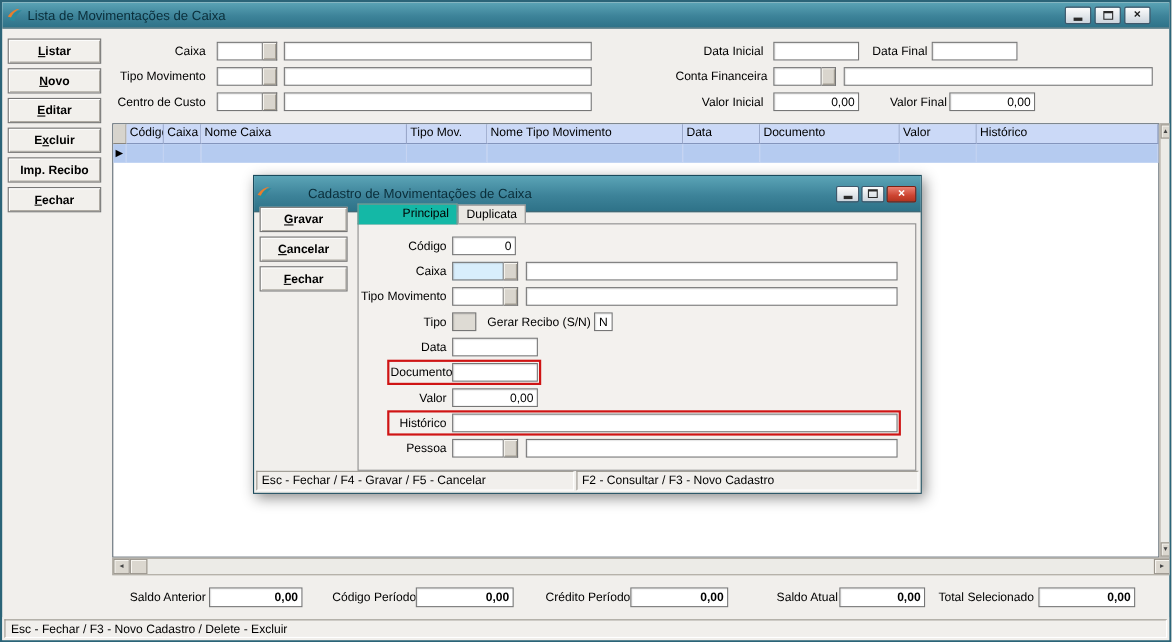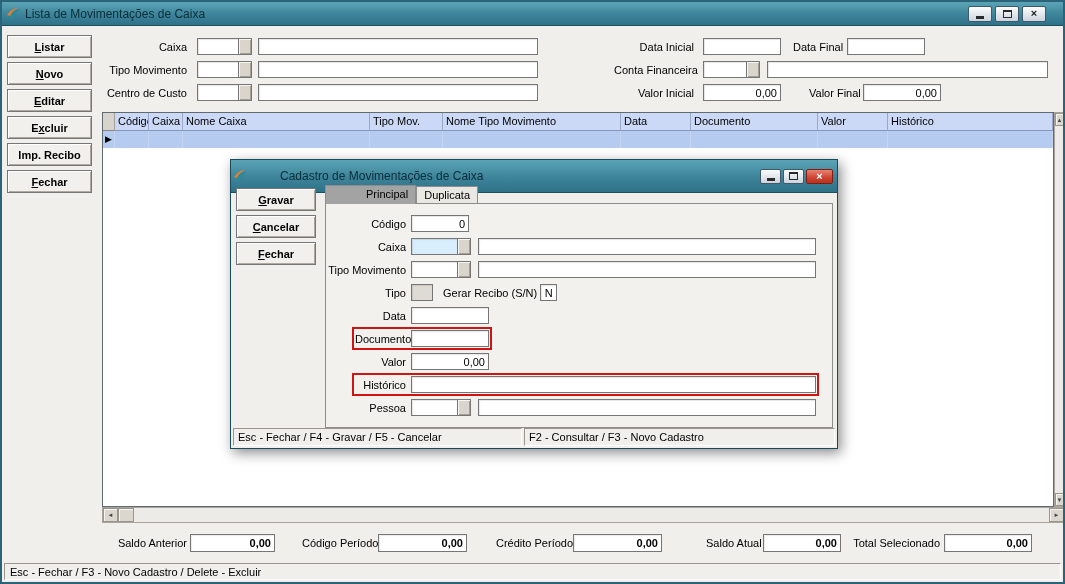--- a/index.html
+++ b/index.html
@@ -77,21 +77,21 @@
   
   .dialog{position:absolute;left:228px;top:157px;width:608px;height:290px;background:#f1efec;border:1px solid #1a4a5c;box-shadow:3px 4px 12px rgba(0,0,0,0.45);}
   .dialog .tbar{height:22px;padding:16px 3px;gap:32px;}
   .dialog .winbtns{padding-right:1px;gap:2px;}
   .dialog .winbtn{width:21px;height:15px;}
   .dialog .winbtn.red{width:27px;}
   .dlg-btncol{position:absolute;left:5px;top:28px;width:80px;display:flex;flex-direction:column;gap:4px;}
   .dlg-btn{height:23px;}
   .tabs{position:absolute;left:94px;top:25px;display:flex;align-items:flex-end;}
   .tab{padding:2px 7px 0;border:1px solid #8d8d8d;border-bottom:none;background:#eae8e3;height:17px;font-size:11px;cursor:default;}
-  .tab.active{background:#a3a3a3;height:19px;position:relative;z-index:2;margin-bottom:-1px;padding-left:40px;}
+  .tab.active{background:#14b8a6;height:19px;position:relative;z-index:2;margin-bottom:-1px;padding-left:40px;}
   .tabpanel{position:absolute;left:94px;top:43px;width:508px;height:225px;border:1px solid #8d8d8d;background:#f3f1ee;padding-top:8px;}
   .drow{display:flex;align-items:center;height:23px;}
   .dlabel{width:85px;text-align:right;padding-right:5px;white-space:nowrap;}
   .red-wrap{display:flex;align-items:center;border:2px solid #cf1414;padding:1px;margin-left:26px;}
   .red-wrap .dlabel{width:56px;}
   .dlg-status{position:absolute;left:2px;right:2px;bottom:2px;height:18px;display:flex;gap:2px;}
   .dlg-status .panel{border:1px solid;border-color:#9b978f #ffffff #ffffff #9b978f;display:flex;align-items:center;padding:0 4px;white-space:nowrap;overflow:hidden;}
   .panel.l{width:289px;}
   .panel.r{flex:1;}
 </style>

